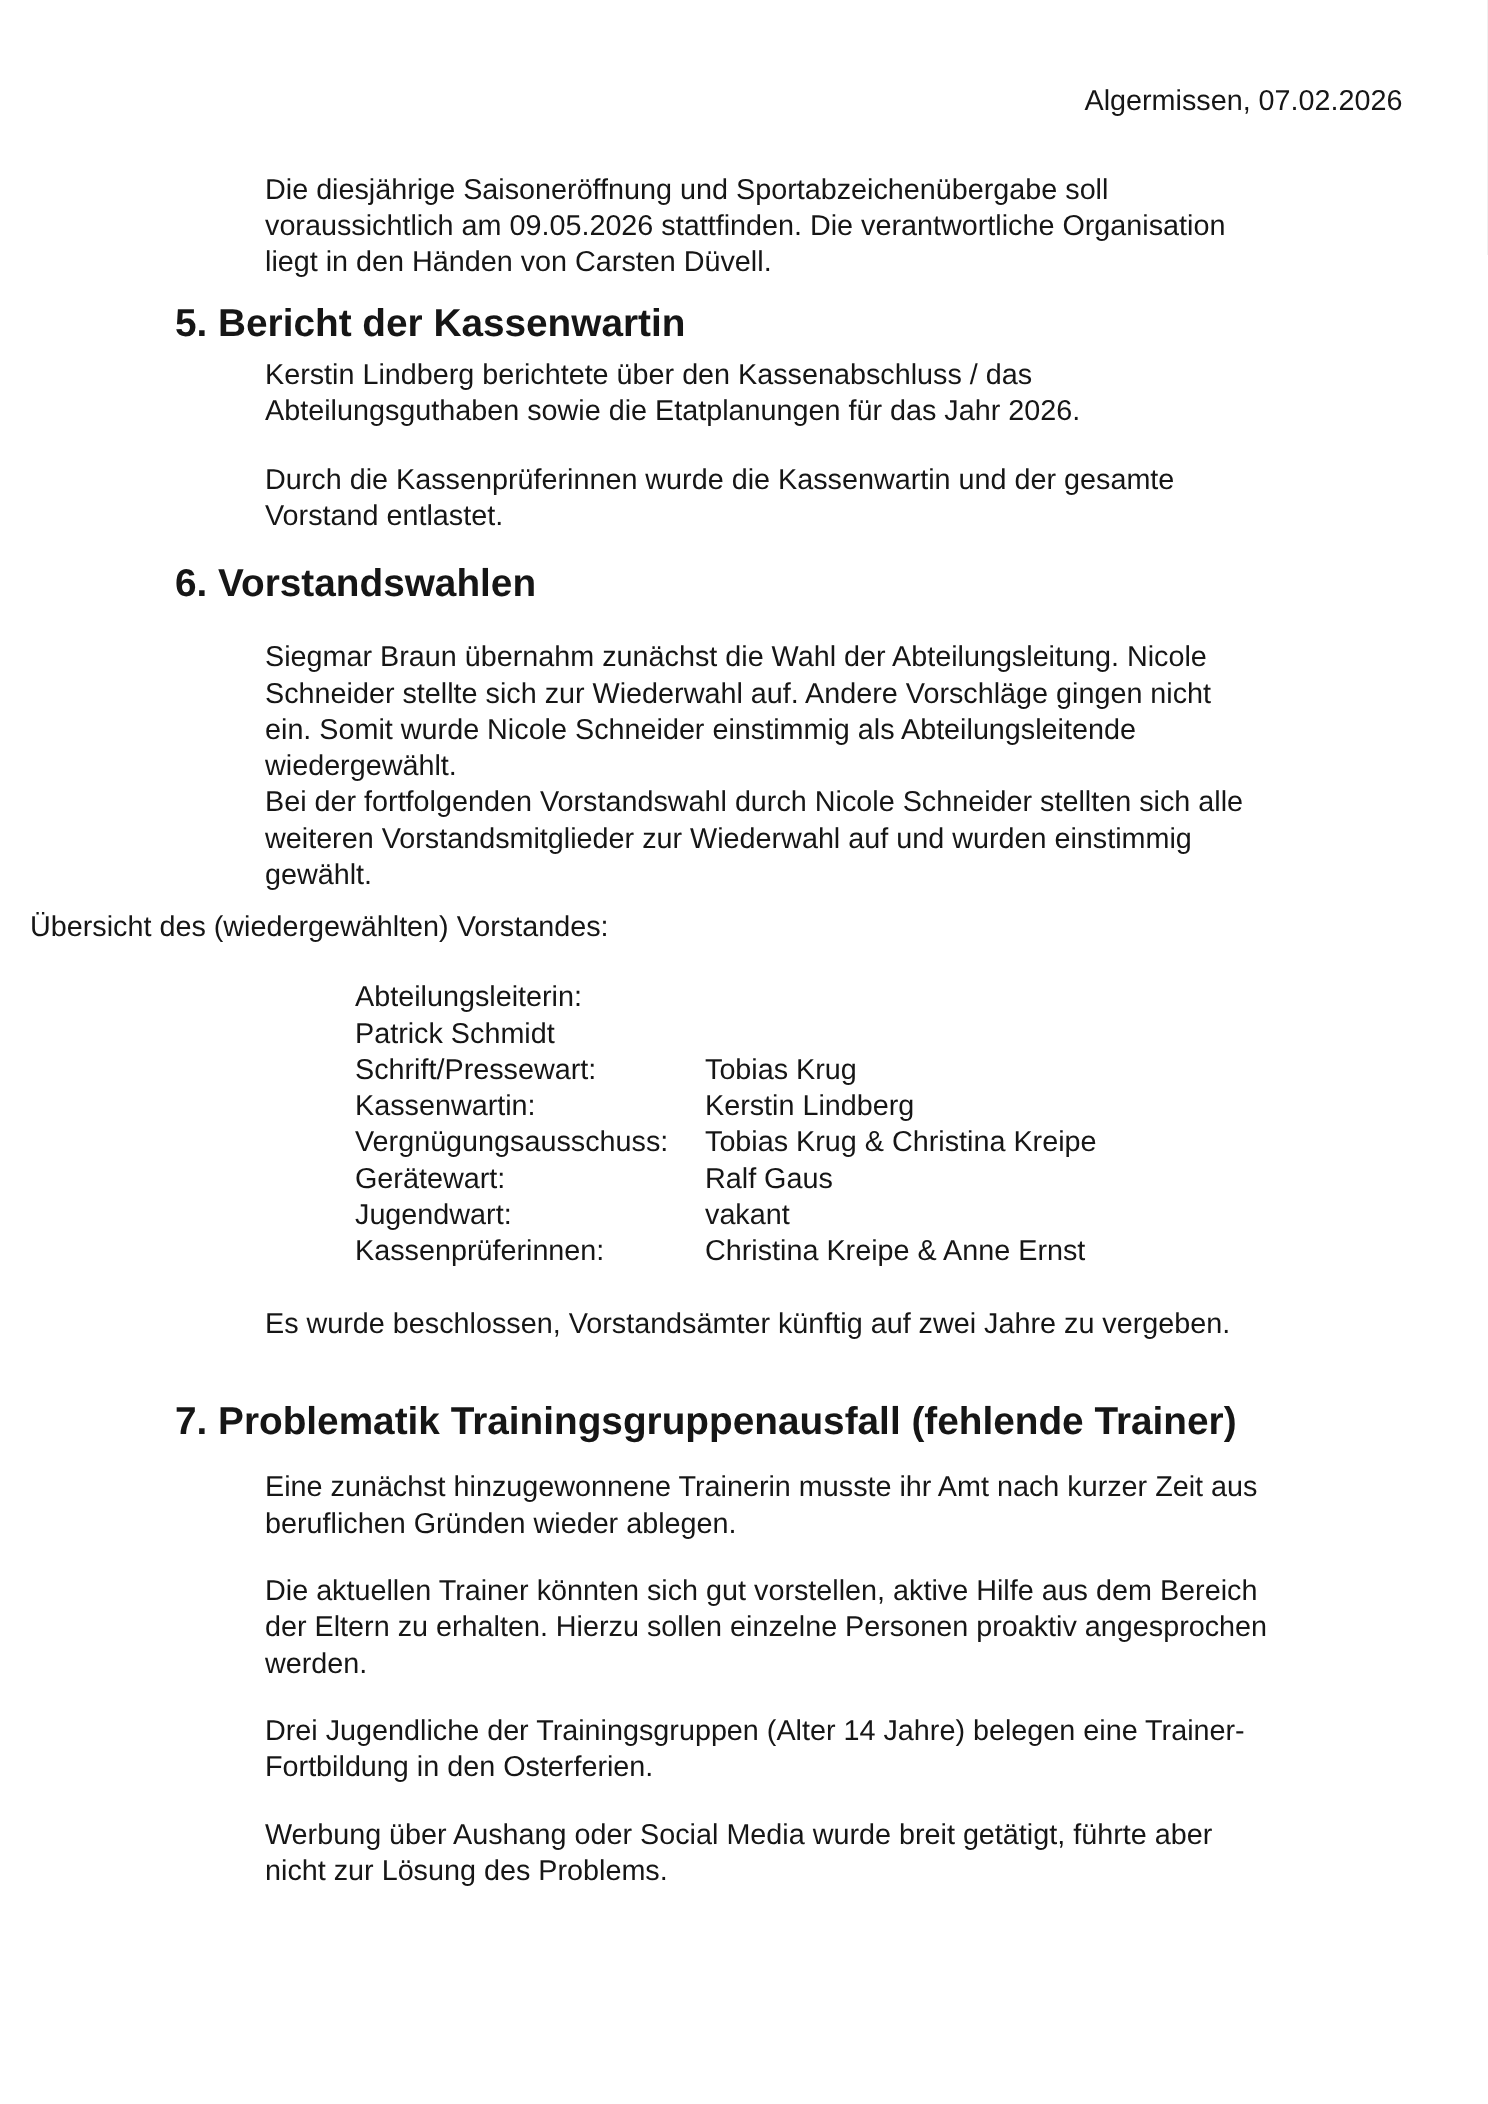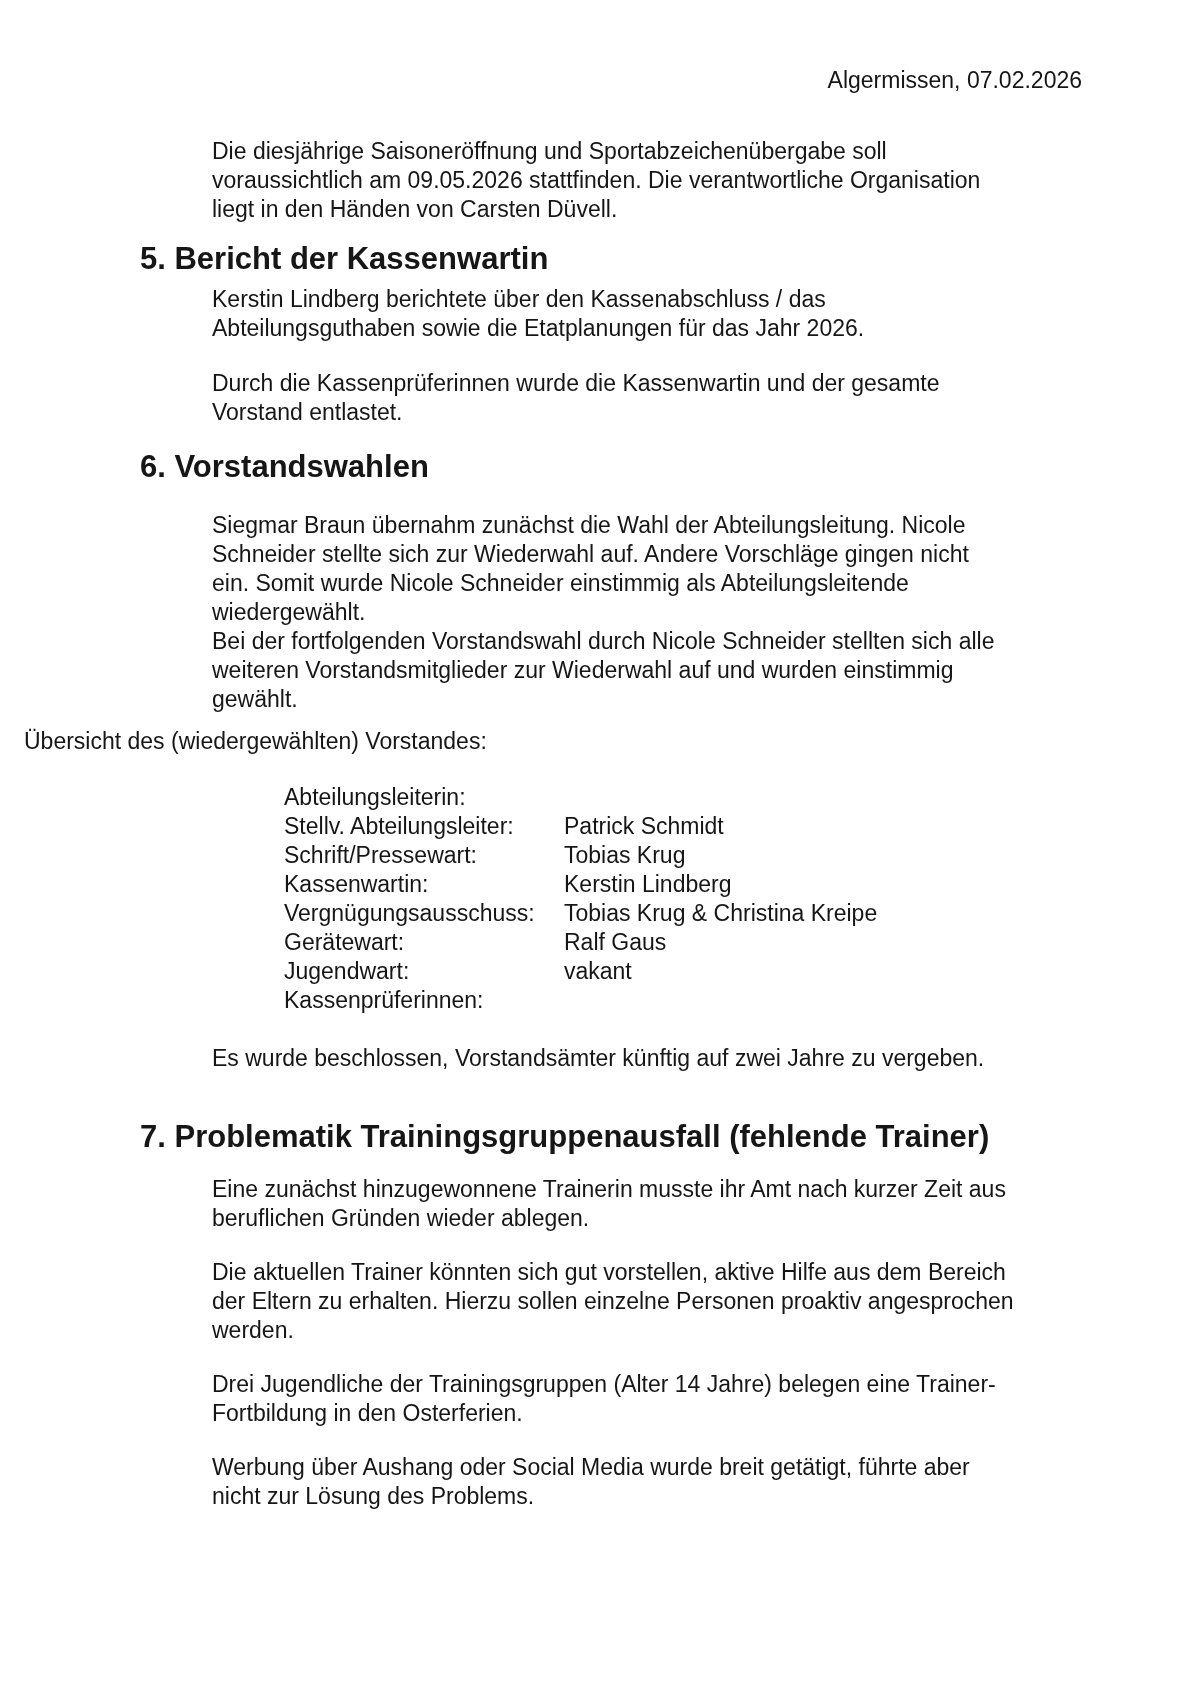--- a/index.html
+++ b/index.html
@@ -12,21 +12,21 @@
     background: #ffffff;
     color: #161616;
     font-family: "Liberation Sans", "DejaVu Sans", sans-serif;
     font-size: 23px;
     line-height: 29px;
     overflow: hidden;
     padding-top: 66px;
   }
   .date-line {
     text-align: right;
-    padding-right: 108px;
+    padding-right: 68px;
   }
   .heading {
     font-weight: bold;
     font-size: 31px;
     line-height: 29px;
     margin-left: 140px;
     width: 920px;
   }
   .para {
     margin-left: 212px;
@@ -84,21 +84,20 @@
 weiteren Vorstandsmitglieder zur Wiederwahl auf und wurden einstimmig
 gewählt.</div>
 
   <div class="para mt-overview">Übersicht des (wiedergewählten) Vorstandes:</div>
 
   <div class="board mt-board">
     <div class="board-row">
       <span class="role">Abteilungsleiterin:</span>
     </div>
     <div class="board-row">
-      <span class="role">Stellv. Abteilungsleiter:</span>
       <span class="person">Patrick Schmidt</span>
     </div>
     <div class="board-row">
       <span class="role">Schrift/Pressewart:</span>
       <span class="person">Tobias Krug</span>
     </div>
     <div class="board-row">
       <span class="role">Kassenwartin:</span>
       <span class="person">Kerstin Lindberg</span>
     </div>
@@ -109,20 +108,21 @@
     <div class="board-row">
       <span class="role">Gerätewart:</span>
       <span class="person">Ralf Gaus</span>
     </div>
     <div class="board-row">
       <span class="role">Jugendwart:</span>
       <span class="person">vakant</span>
     </div>
     <div class="board-row">
       <span class="role">Kassenprüferinnen:</span>
+      <span class="person">Christina Kreipe &amp; Anne Ernst</span>
     </div>
   </div>
 
   <div class="para mt-decision">Es wurde beschlossen, Vorstandsämter künftig auf zwei Jahre zu vergeben.</div>
 
   <div class="heading mt-h7">7. Problematik Trainingsgruppenausfall (fehlende Trainer)</div>
 
   <div class="para mt-p7a">Eine zunächst hinzugewonnene Trainerin musste ihr Amt nach kurzer Zeit aus
 beruflichen Gründen wieder ablegen.</div>
 

